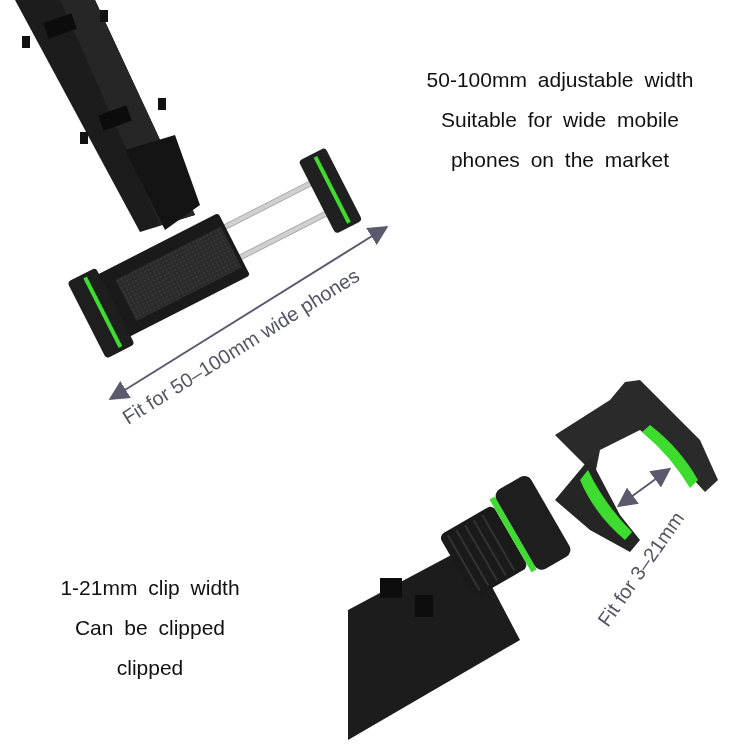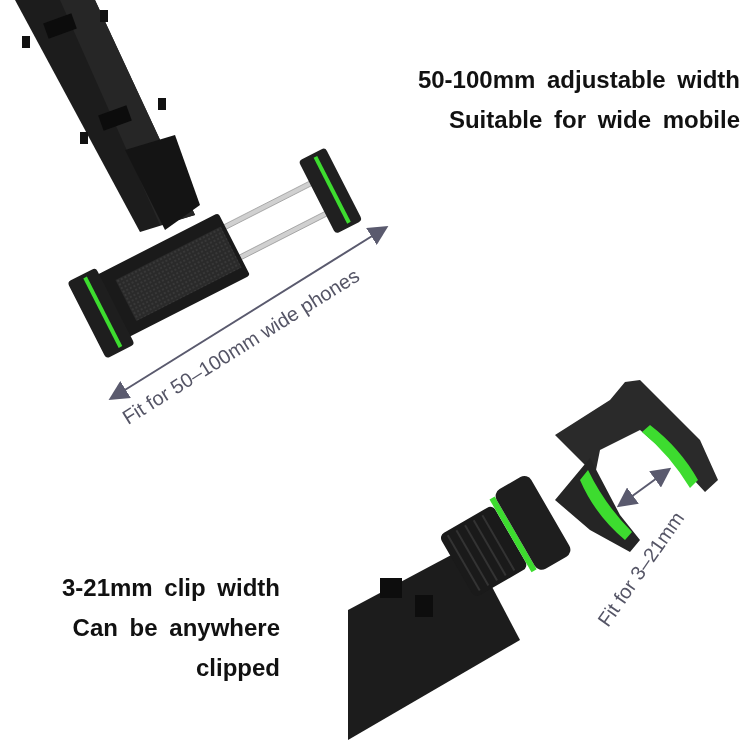--- a/index.html
+++ b/index.html
@@ -1,18 +1,18 @@
 <!DOCTYPE html>
 <html><head>
 <meta charset="utf-8">
 <style>
   html, body { margin: 0; padding: 0; background: #ffffff; }
   #canvas { position: relative; width: 750px; height: 750px; overflow: hidden; background: #ffffff; font-family: "Liberation Sans", "DejaVu Sans", sans-serif; }
   svg { position: absolute; left: 0; top: 0; }
-  .caption { position: absolute; text-align: right; color: #111111; font-weight: bold; font-size: 24px; line-height: 40px; word-spacing: 5px; }
+  .caption { position: absolute; text-align: center; color: #111111; font-weight: normal; font-size: 21px; line-height: 40px; word-spacing: 5px; }
   .caption div { white-space: nowrap; }
   #cap-top { left: 380px; top: 60px; width: 360px; }
   #cap-bottom { left: 20px; top: 568px; width: 260px; }
   .dim-label { font-family: "Liberation Sans", "DejaVu Sans", sans-serif; fill: #555566; }
 </style>
 </head>
 <body>
 
 <div id="canvas">
 
@@ -85,21 +85,22 @@
       <path d="M642,432 Q670,455 690,488 L698,480 Q680,448 650,425 Z" fill="#3ddc2f"></path>
     </g>
 
     <line x1="620" y1="505" x2="668" y2="470" stroke="#5a5a6e" stroke-width="2" marker-start="url(#arrowhead)" marker-end="url(#arrowhead)"></line>
     <text class="dim-label" x="0" y="0" font-size="20" transform="translate(608,628) rotate(-55)">Fit for 3–21mm</text>
   </svg>
 
   <div class="caption" id="cap-top">
     <div>50-100mm adjustable width</div>
     <div>Suitable for wide mobile</div>
+    <div>phones on the market</div>
   </div>
 
   <div class="caption" id="cap-bottom">
-    <div>3-21mm clip width</div>
-    <div>Can be anywhere</div>
+    <div>1-21mm clip width</div>
+    <div>Can be clipped</div>
     <div>clipped</div>
   </div>
 
 </div>
 
 </body></html>

